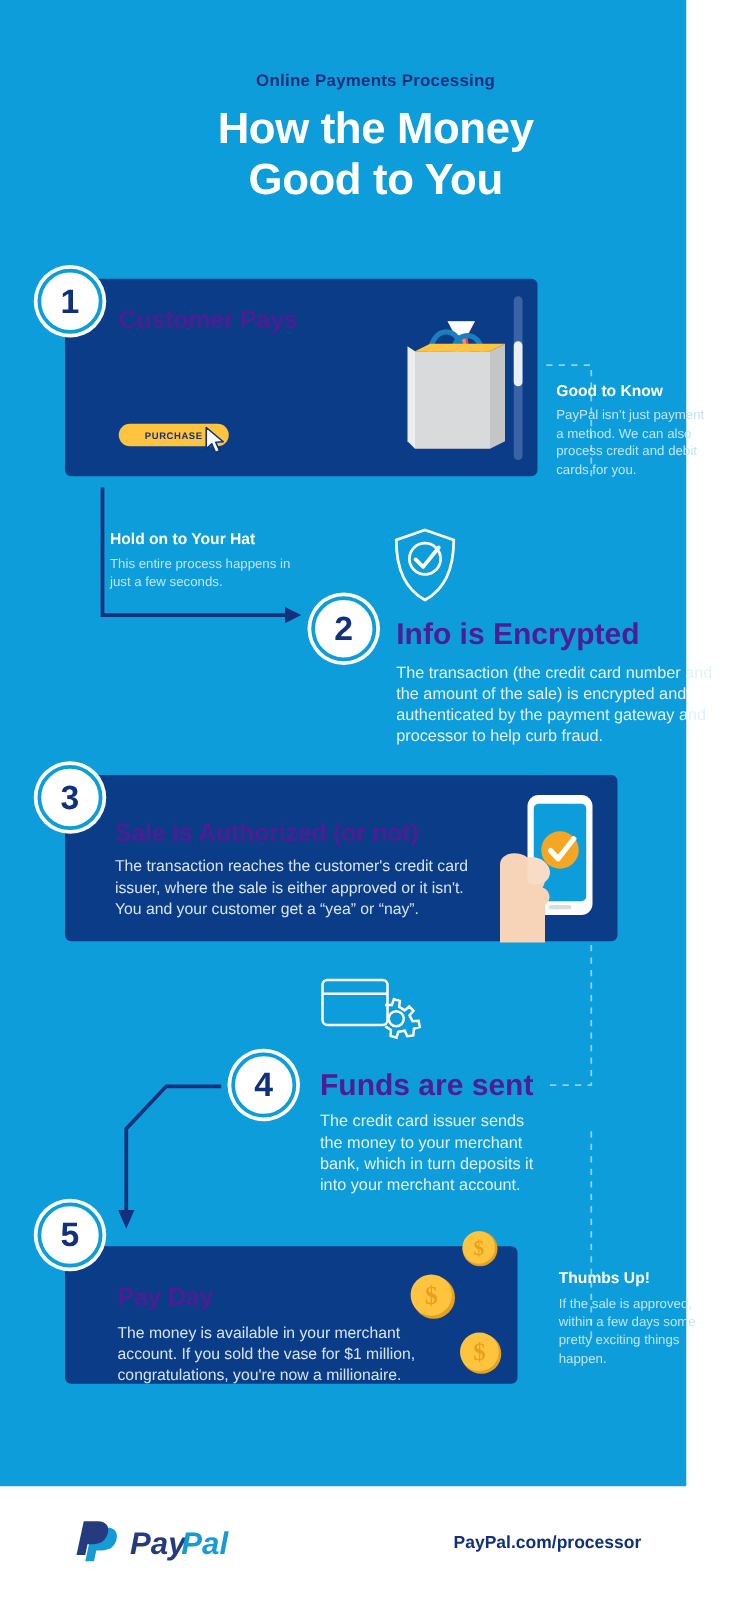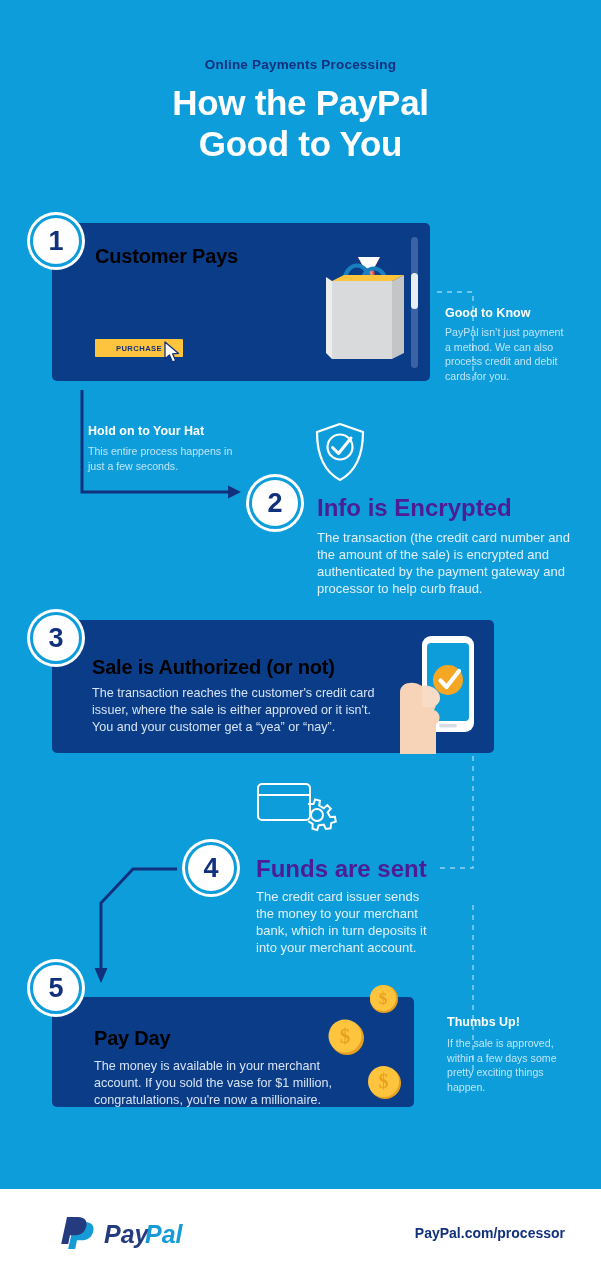--- a/index.html
+++ b/index.html
@@ -5,21 +5,21 @@
   * { box-sizing: border-box; margin: 0; padding: 0; }
   html, body { width: 601px; height: 1280px; }
   body {
     font-family: "Liberation Sans", sans-serif;
     background: #ffffff;
     position: relative;
     overflow: hidden;
   }
   .canvas {
     position: relative;
-    width: 601px;
+    width: 549px;
     height: 1280px;
     background: #0d9ddb;
   }
 
   
   .kicker {
     position: absolute; top: 57px; left: 0; width: 601px;
     text-align: center;
     font-size: 13.5px; font-weight: bold; letter-spacing: .2px;
     color: #11317d;
@@ -44,21 +44,21 @@
     background: #ffffff;
     border: 3px solid #0d9ddb;
     box-shadow: 0 0 0 3px #ffffff;
     display: flex; align-items: center; justify-content: center;
     font-size: 27px; font-weight: bold;
     color: #11317d;
     z-index: 6;
   }
   .card-title {
     position: absolute;
-    font-size: 20px; font-weight: bold; color: #000000;
+    font-size: 20px; font-weight: bold; color: #4c1d95;
     letter-spacing: -.2px;
   }
   .card-body {
     position: absolute;
     font-size: 12.6px; line-height: 17px; color: #d6e4f2;
   }
   .onblue-title {
     position: absolute;
     font-size: 24px; font-weight: bold; color: #4c1d95;
   }
@@ -76,21 +76,21 @@
   }
 
   svg { display: block; overflow: visible; }
   .connectors { position: absolute; inset: 0; width: 601px; height: 1280px; z-index: 2; }
 
   
   #card1 { left: 52px; top: 223px; width: 378px; height: 158px; }
   #bag { position: absolute; left: 322px; top: 237px; width: 96px; height: 130px; z-index: 4;}
   .purchase-btn {
     position: absolute; left: 95px; top: 339px;
-    width: 88px; height: 18px; border-radius: 1px;
+    width: 88px; height: 18px; border-radius: 9px;
     background: #ffc43d;
     display: flex; align-items: center; justify-content: center;
     font-size: 7.6px; font-weight: bold; color: #11317d;
     letter-spacing: .45px;
     z-index: 5;
   }
   #cursor { position: absolute; left: 163px; top: 341px; z-index: 6; }
 
   
   #shield { position: absolute; left: 313px; top: 421px; z-index: 4; }
@@ -117,21 +117,21 @@
     font-size: 14px; font-weight: bold; color: #11317d;
   }
 </style>
 </head>
 <body>
 
 <div class="canvas">
 
   <div class="kicker">Online Payments Processing</div>
   <div class="title">
-    <div>How the PayPal</div>
+    <div>How the Money</div>
     <div>Good to You</div>
   </div>
 
   <svg class="connectors" viewBox="0 0 601 1280">
 
     <path d="M437 292 L473 292 L473 385" fill="none" stroke="#ffffff" stroke-width="1.4" stroke-dasharray="5 5" opacity=".55"></path>
 
     <path d="M82 390 L82 492 L228 492" fill="none" stroke="#11317d" stroke-width="3"></path>
     <path d="M228 485.5 L241 492 L228 498.5 Z" fill="#11317d"></path>
 

